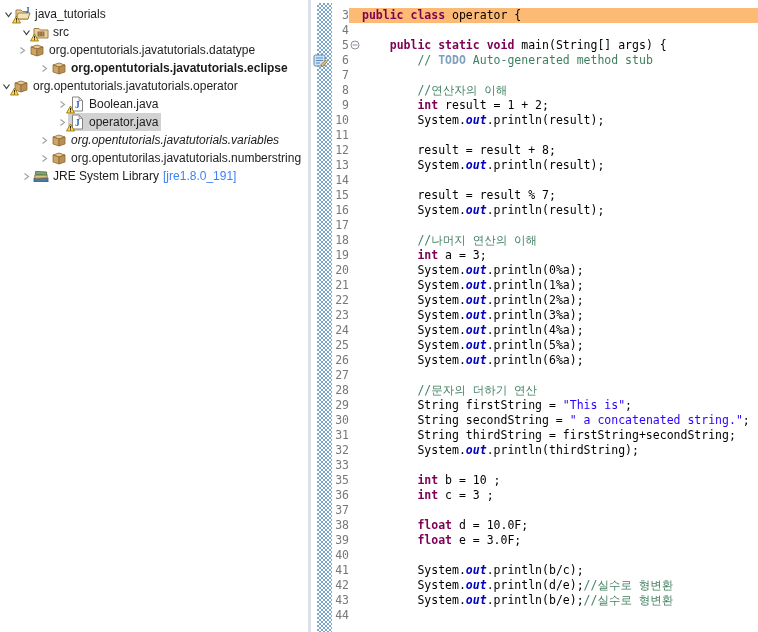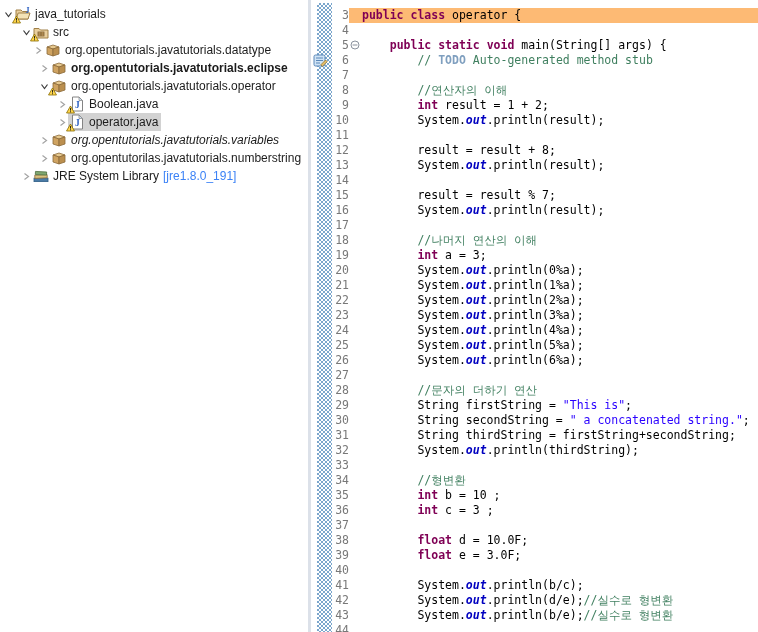--- a/index.html
+++ b/index.html
@@ -88,21 +88,21 @@
           <svg class="warn" width="9" height="9" viewBox="0 0 9 9">
             <path d="M4.5 1 L8.5 8 L0.5 8 Z" fill="#ffd64d" stroke="#8a6d00" stroke-width="0.8"></path>
             <rect x="4.05" y="3.1" width="0.95" height="2.5" fill="#1a1a1a"></rect>
             <rect x="4.05" y="6.3" width="0.95" height="1" fill="#1a1a1a"></rect>
           </svg>
         </span>
       <span class="tlabel">src</span>
 
     </span>
   </div>
-    <div class="tree-row" style="padding-left: 32px;">
+    <div class="tree-row" style="padding-left: 16px;">
     <span class="chev">
         <svg width="9" height="9" viewBox="0 0 9 9">
           <polyline points="2.5,1.5 6.5,4.5 2.5,7.5" fill="none" stroke="#a4a4a4" stroke-width="1.2"></polyline>
         </svg>
       </span>
     <span class="selwrap">
       <span class="ticon">
           <svg width="16" height="16" viewBox="0 0 16 16">
             <polygon points="2,5 8,3 14,5 8,7" fill="#e6c88e" stroke="#8a6a3a" stroke-width="0.8"></polygon>
             <polygon points="2,5 8,7 8,14 2,12" fill="#cfa361" stroke="#8a6a3a" stroke-width="0.8"></polygon>
@@ -124,21 +124,21 @@
           <svg width="16" height="16" viewBox="0 0 16 16">
             <polygon points="2,5 8,3 14,5 8,7" fill="#e6c88e" stroke="#8a6a3a" stroke-width="0.8"></polygon>
             <polygon points="2,5 8,7 8,14 2,12" fill="#cfa361" stroke="#8a6a3a" stroke-width="0.8"></polygon>
             <polygon points="14,5 8,7 8,14 14,12" fill="#bb8f4f" stroke="#8a6a3a" stroke-width="0.8"></polygon>
           </svg>
         </span>
       <span class="tlabel">org.opentutorials.javatutorials.eclipse</span>
 
     </span>
   </div>
-    <div class="tree-row" style="padding-left: 38px;">
+    <div class="tree-row" style="">
     <span class="chev">
         <svg width="9" height="9" viewBox="0 0 9 9">
           <polyline points="1.5,2.5 4.5,6.5 7.5,2.5" fill="none" stroke="#3c3c3c" stroke-width="1.2"></polyline>
         </svg>
       </span>
     <span class="selwrap">
       <span class="ticon">
           <svg width="16" height="16" viewBox="0 0 16 16">
             <polygon points="2,5 8,3 14,5 8,7" fill="#e6c88e" stroke="#8a6a3a" stroke-width="0.8"></polygon>
             <polygon points="2,5 8,7 8,14 2,12" fill="#cfa361" stroke="#8a6a3a" stroke-width="0.8"></polygon>
@@ -450,26 +450,20 @@
     <span class="codecell"><span class="tk-pl">        System.</span><span class="tk-fd">out</span><span class="tk-pl">.println(thirdString);</span></span>
   </div>
     <div class="crow">
     <span class="gmark"></span>
     <span class="gnum">33</span>
     <span class="gfold"></span>
     <span class="codecell"></span>
   </div>
     <div class="crow">
     <span class="gmark"></span>
-    <span class="gnum">34</span>
-    <span class="gfold"></span>
-    <span class="codecell"><span class="tk-cm">        //형변환</span></span>
-  </div>
-    <div class="crow">
-    <span class="gmark"></span>
     <span class="gnum">35</span>
     <span class="gfold"></span>
     <span class="codecell"><span class="tk-pl">        </span><span class="tk-kw">int</span><span class="tk-pl"> b = 10 ;</span></span>
   </div>
     <div class="crow">
     <span class="gmark"></span>
     <span class="gnum">36</span>
     <span class="gfold"></span>
     <span class="codecell"><span class="tk-pl">        </span><span class="tk-kw">int</span><span class="tk-pl"> c = 3 ;</span></span>
   </div>

